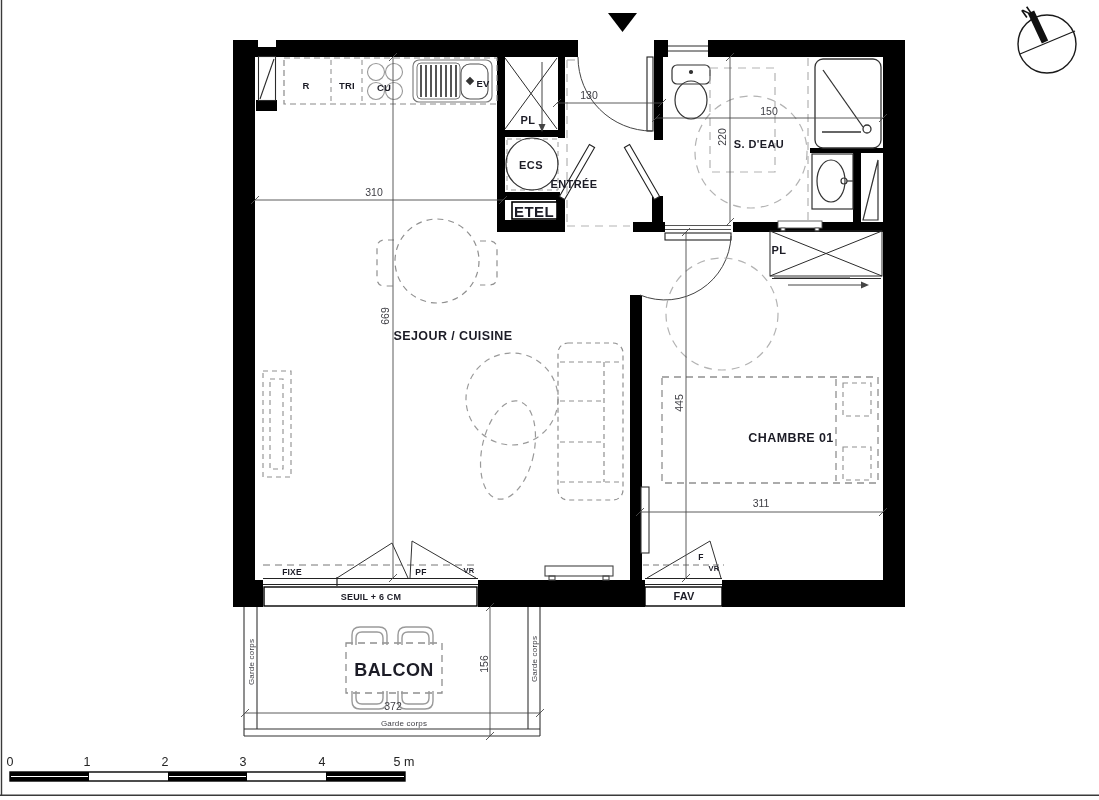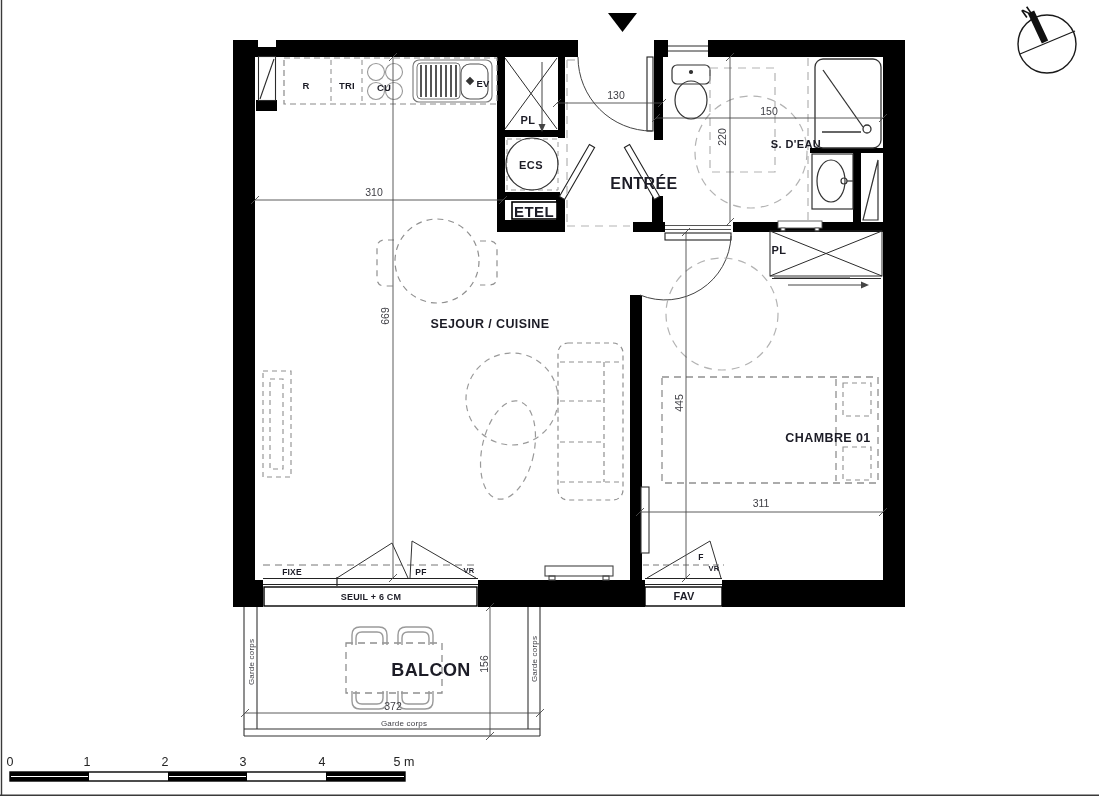--- a/index.html
+++ b/index.html
@@ -1,21 +1,21 @@
 <!DOCTYPE html>
 <html><head>
 <meta charset="utf-8">
 <style>
   html,body{margin:0;padding:0;background:#fff;}
   #stage{position:relative;width:1099px;height:800px;background:#ffffff;overflow:hidden;
          font-family:"Liberation Sans","DejaVu Sans",sans-serif;}
   #linework{position:absolute;left:0;top:0;}
   .lbl{position:absolute;transform:translate(-50%,-50%);white-space:nowrap;
        color:#1c1c26;font-weight:600;letter-spacing:.4px;}
-  .room{font-size:12.5px;margin-left:37px;}
+  .room{font-size:12.5px;}
   .eq{font-size:9.5px;letter-spacing:.2px;}
   .eq-lg{font-size:11px;}
   .win{font-size:8.5px;letter-spacing:.2px;}
   .tiny{font-size:7.5px;}
   .dim{font-size:10.5px;font-weight:400;color:#3e3e44;letter-spacing:0;}
   .rot{transform:translate(-50%,-50%) rotate(-90deg);}
   .gc{font-size:8px;font-weight:400;color:#3e3e44;letter-spacing:.2px;}
   .gc.rot{transform:translate(-50%,-50%) rotate(-90deg);}
   .scale-num{font-size:12.5px;font-weight:400;color:#242424;letter-spacing:0;}
   .north{font-size:13px;font-weight:600;color:#111;
@@ -303,22 +303,22 @@
     <rect x="10" y="772" width="395" height="9" fill="#fff" stroke="#000" stroke-width="1.4"></rect>
     <rect x="10" y="772" width="79" height="9" fill="#000"></rect>
     <rect x="168" y="772" width="79" height="9" fill="#000"></rect>
     <rect x="326" y="772" width="79" height="9" fill="#000"></rect>
     <line x1="11" y1="776.5" x2="88" y2="776.5" stroke="#fff" stroke-width="1.2"></line>
     <line x1="169" y1="776.5" x2="246" y2="776.5" stroke="#fff" stroke-width="1.2"></line>
     <line x1="327" y1="776.5" x2="404" y2="776.5" stroke="#fff" stroke-width="1.2"></line>
   </g>
 </svg>
 
-<div class="lbl room" style="left:453px;top:324px">SEJOUR / CUISINE</div>
-<div class="lbl room" style="left:607px;top:184px;font-size:16px">ENTRÉE</div>
+<div class="lbl room" style="left:453px;top:336px">SEJOUR / CUISINE</div>
+<div class="lbl room" style="left:574px;top:184px;font-size:11px">ENTRÉE</div>
 <div class="lbl room" style="left:759px;top:144px;font-size:11px">S. D'EAU</div>
 <div class="lbl room" style="left:791px;top:438px">CHAMBRE 01</div>
 <div class="lbl room" style="left:394px;top:670px;font-size:18px">BALCON</div>
 
 <div class="lbl eq" style="left:306px;top:85px">R</div>
 <div class="lbl eq" style="left:347px;top:85px">TRI</div>
 <div class="lbl eq" style="left:384px;top:87px">CU</div>
 <div class="lbl eq" style="left:483px;top:83px">EV</div>
 <div class="lbl eq-lg" style="left:528px;top:120px">PL</div>
 <div class="lbl eq-lg" style="left:531px;top:165px">ECS</div>
@@ -332,21 +332,21 @@
 <div class="lbl win" style="left:684px;top:596px;font-size:11px">FAV</div>
 <div class="lbl win" style="left:701px;top:557px">F</div>
 <div class="lbl tiny" style="left:714px;top:568px">VR</div>
 
 <div class="lbl gc rot" style="left:251px;top:662px">Garde corps</div>
 <div class="lbl gc rot" style="left:534px;top:659px">Garde corps</div>
 <div class="lbl gc" style="left:404px;top:723px">Garde corps</div>
 
 <div class="lbl dim" style="left:374px;top:192px">310</div>
 <div class="lbl dim rot" style="left:385px;top:316px">669</div>
-<div class="lbl dim" style="left:616px;top:95px">130</div>
+<div class="lbl dim" style="left:589px;top:95px">130</div>
 <div class="lbl dim" style="left:769px;top:111px">150</div>
 <div class="lbl dim rot" style="left:722px;top:137px">220</div>
 <div class="lbl dim rot" style="left:679px;top:403px">445</div>
 <div class="lbl dim" style="left:761px;top:503px">311</div>
 <div class="lbl dim" style="left:393px;top:706px">372</div>
 <div class="lbl dim rot" style="left:484px;top:664px">156</div>
 
 <div class="lbl scale-num" style="left:10px;top:762px">0</div>
 <div class="lbl scale-num" style="left:87px;top:762px">1</div>
 <div class="lbl scale-num" style="left:165px;top:762px">2</div>

